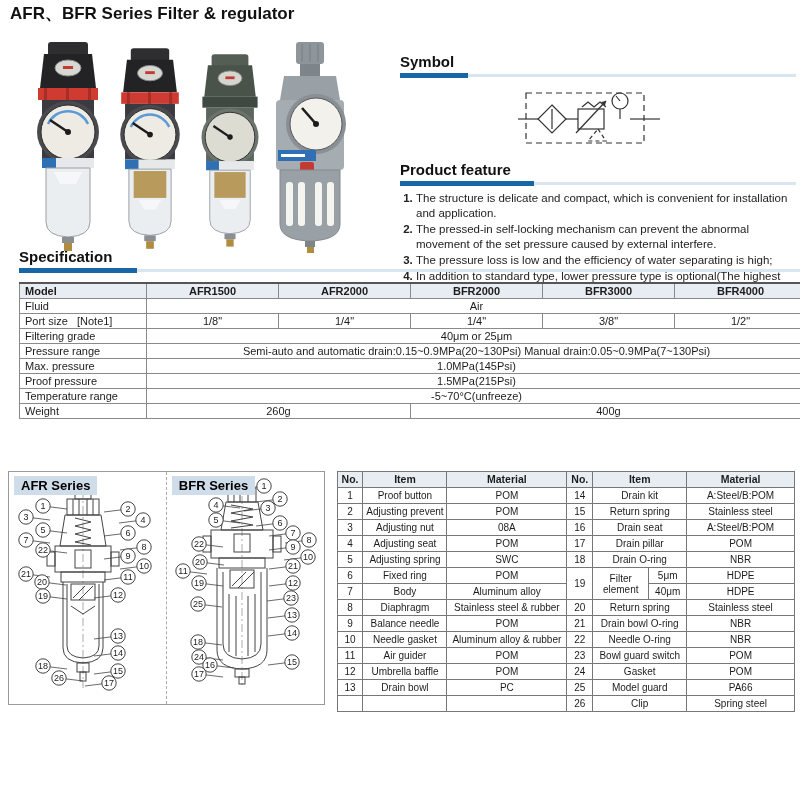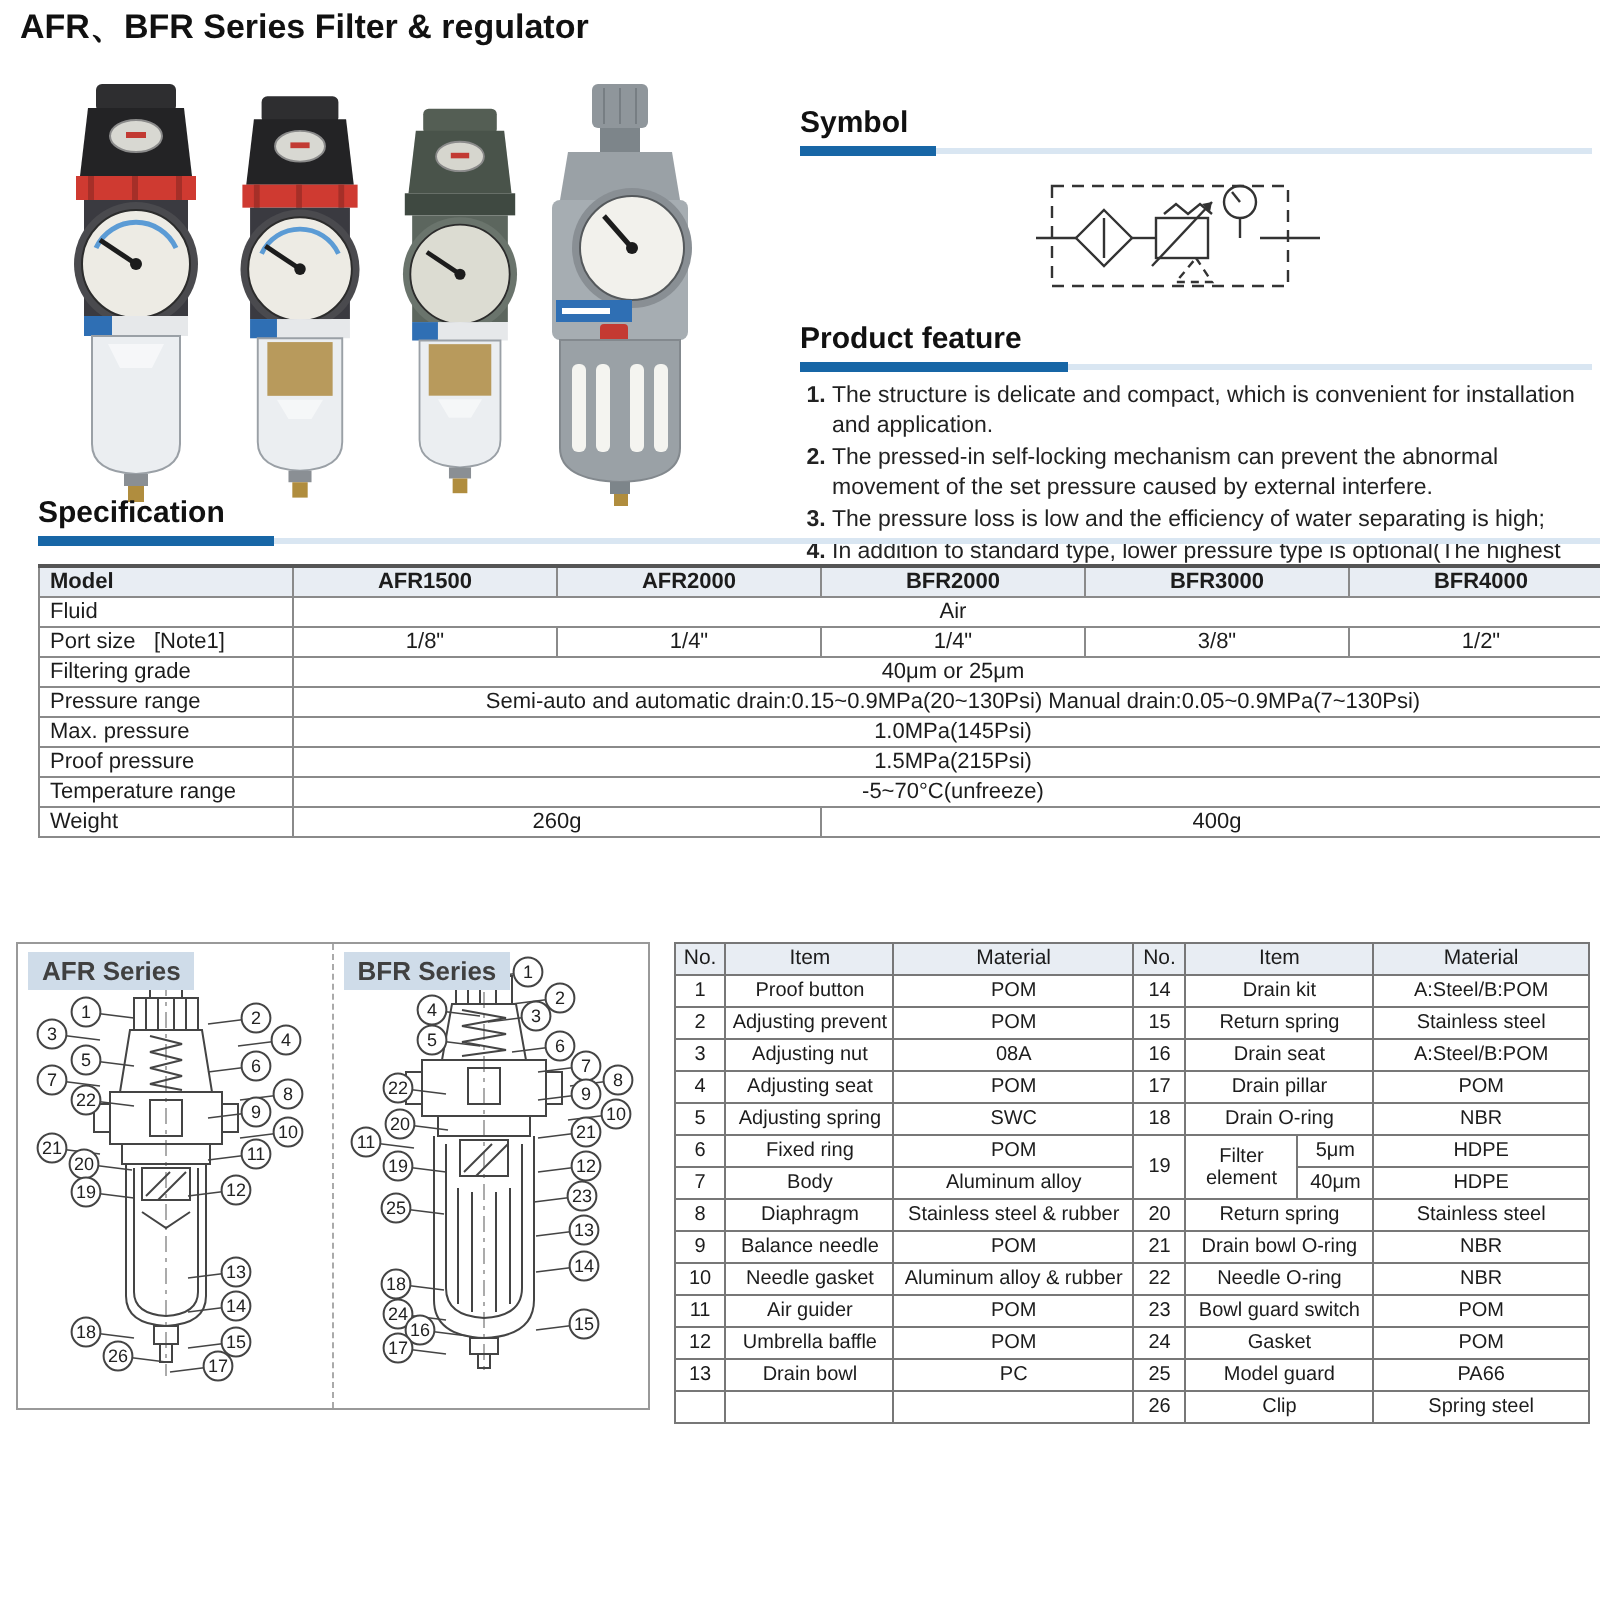--- a/index.html
+++ b/index.html
@@ -34,28 +34,28 @@
   .spec-table tr:first-child th{background:var(--hdrbg,#e8edf3);font-weight:bold;border-top:2px solid #555;margin-left:44px;}
   .spec-table th.lbl{text-align:left;white-space:pre;padding-left:5px;}
 
   
   .inner-sec{position:absolute;left:8px;top:461px;width:787px;}
   .inner-row{display:flex;align-items:flex-start;gap:12px;margin-top:10px;}
   .diagram-box{width:317px;height:234px;border:1px solid #999;position:relative;display:flex;box-sizing:border-box;}
   .panel{width:50%;height:100%;position:relative;}
   .panel.first{border-right:1px dashed #aaa;}
   .panel .chip{position:absolute;left:5px;top:4px;background:var(--chipbg,#cfdce9);
-      font-size:13px;font-weight:bold;color:#404040;padding:2px 7px;z-index:2;}
+      font-size:13px;font-weight:bold;color:#000000;padding:2px 7px;z-index:2;}
   .panel svg{position:absolute;left:0;top:0;}
 
   .parts-wrap{display:flex;}
   .parts{font-size:10px;table-layout:fixed;}
   .parts th,.parts td{border:1px solid #777;height:15px;line-height:11px;padding:0 1px;
       text-align:center;white-space:nowrap;overflow:hidden;}
-  .parts th{background:var(--hdrbg,#e8edf3);font-weight:normal;font-size:10.5px;}
+  .parts th{background:var(--hdrbg,#e8edf3);font-weight:bold;font-size:10.5px;}
   .parts td.wrap{white-space:normal;}
 
   
   .draw{stroke:#444;fill:none;stroke-width:1;}
   .co-line{stroke:#444;stroke-width:0.8;}
   .co-circle{fill:#fff;stroke:#444;stroke-width:1;}
   .co-num{font-size:9px;fill:#222;text-anchor:middle;font-family:"Liberation Sans",sans-serif;}
   .sym{stroke:#333;fill:none;stroke-width:1.2;}
 </style>
 </head>

